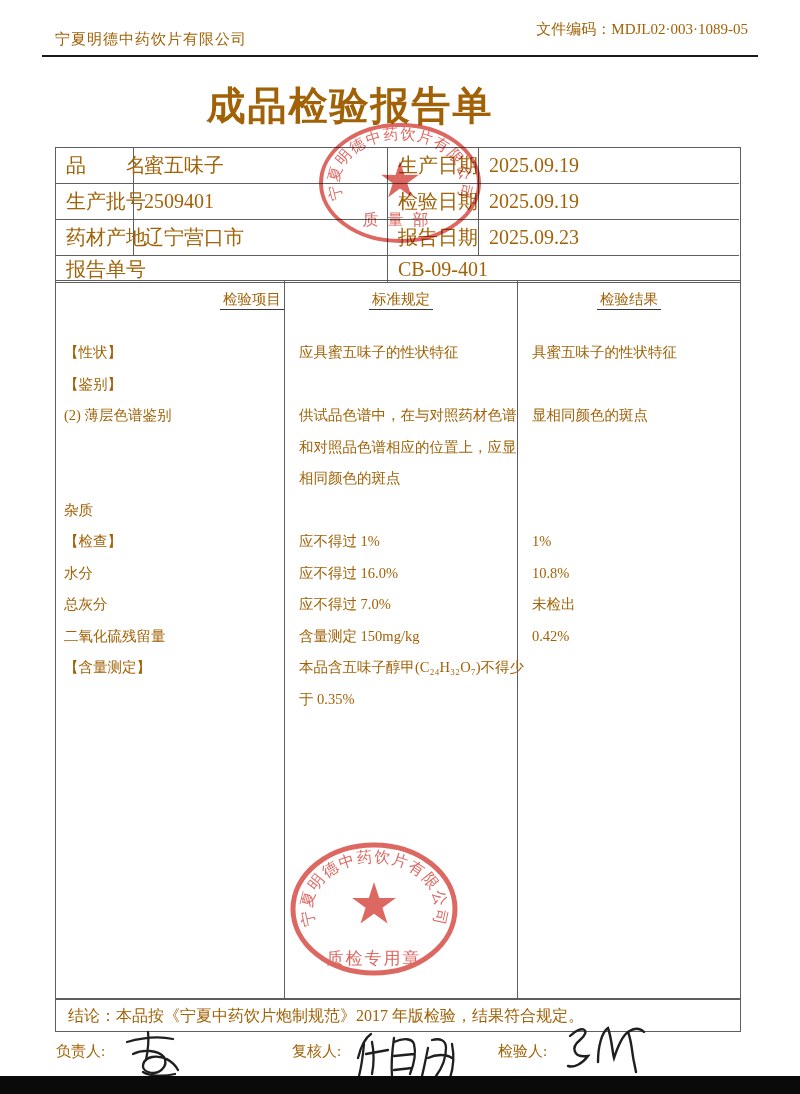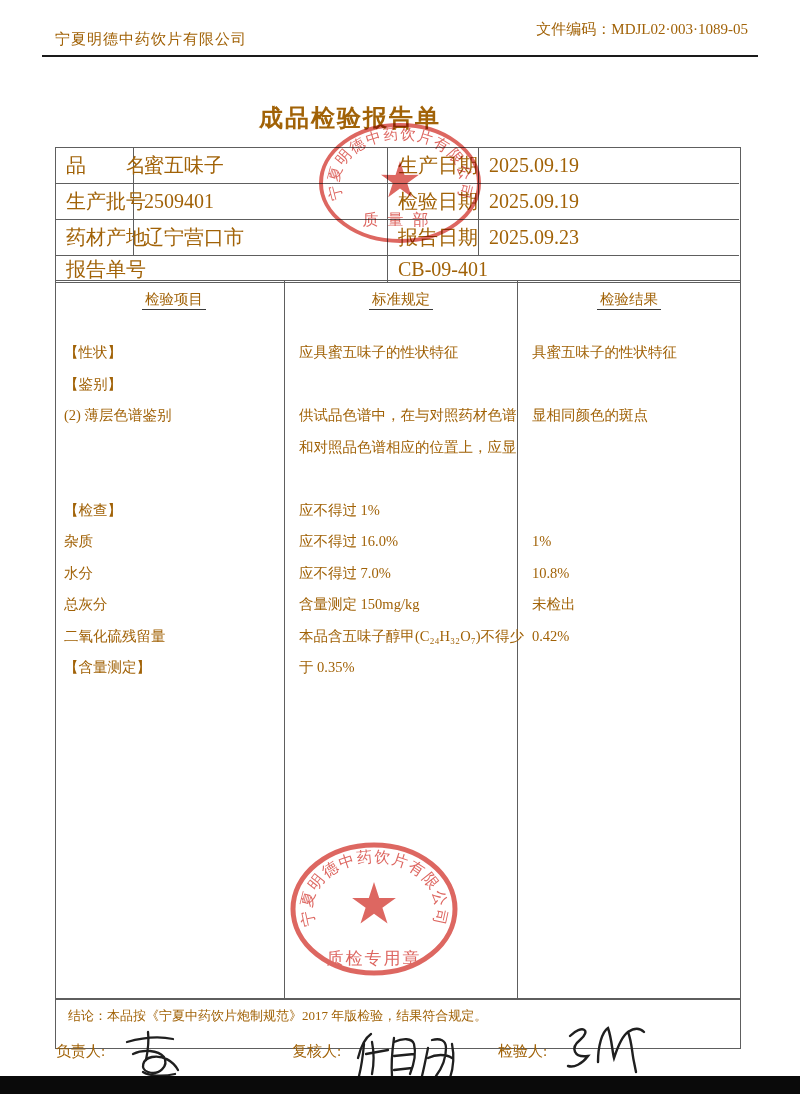--- a/index.html
+++ b/index.html
@@ -5,22 +5,22 @@
   * { margin:0; padding:0; box-sizing:border-box; }
   body { background:#e8e8e8; font-family:"Liberation Serif","DejaVu Serif",serif; }
   .page { position:relative; width:800px; height:1094px; background:#ffffff; margin:0 auto; overflow:hidden; color:#a16207; }
 
   
   .hdr-company { position:absolute; left:55px; top:30px; font-size:15px; letter-spacing:1px; }
   .hdr-code { position:absolute; right:52px; top:20px; font-size:15px; }
   .hdr-rule { position:absolute; left:42px; top:55px; width:716px; height:2px; background:#1a1a1a; }
 
   
-  .title { position:absolute; left:0; top:102px; width:700px; text-align:center;
-           font-size:24px; font-weight:bold; letter-spacing:2px; }
+  .title { position:absolute; left:0; top:79px; width:700px; text-align:center;
+           font-size:39px; font-weight:bold; letter-spacing:2px; }
 
   
   .info-table { position:absolute; left:55px; top:147px; width:686px;
     display:grid; grid-template-columns:78px 254px 91px 260px;
     grid-template-rows:36px 36px 36px 26px; border:1px solid #5e5e5e;
     font-size:20px; }
   .info-table > div { display:flex; align-items:center; padding-left:10px;
     border-right:1px solid #5e5e5e; border-bottom:1px solid #5e5e5e; white-space:nowrap; }
   .info-table > div.last-col { border-right:none; }
   .info-table > div.r4 { border-bottom:none; }
@@ -28,28 +28,28 @@
   .cell-span2b { grid-column:3 / 5; border-right:none; }
 
   
   .insp { position:absolute; left:55px; top:280px; width:686px; height:719px;
     border:1px solid #5e5e5e; display:flex; font-size:14.5px; }
   .insp .col { height:100%; }
   .col-item { width:230px; border-right:1px solid #5e5e5e; }
   .col-standard { width:233px; border-right:1px solid #5e5e5e; }
   .col-result { width:223px; }
   .insp .th { height:56px; padding-top:9px; text-align:center; }
-  .col-item .th { text-align:center; padding-left:8px; }
+  .col-item .th { text-align:right; padding-left:8px; }
   .insp .th span { border-bottom:1px solid #3a3a3a; padding:0 3px 2px; }
   .insp .line { height:31.5px; line-height:31.5px; white-space:nowrap; padding-left:14px; }
   .col-item .line { padding-left:8px; }
 
   
-  .conclusion { position:absolute; left:55px; top:999px; width:686px; height:50px;
-    border:1px solid #5e5e5e; line-height:31px; padding-left:12px; font-size:13px;
+  .conclusion { position:absolute; left:55px; top:999px; width:686px; height:33px;
+    border:1px solid #5e5e5e; line-height:31px; padding-left:12px; font-size:16px;
     background:#fff; white-space:nowrap; }
 
   
   .sig-label { position:absolute; top:1042px; font-size:15px; }
   .sig-owner { left:56px; } .sig-reviewer { left:292px; } .sig-inspector { left:498px; }
   .sig-svg { position:absolute; pointer-events:none; }
 
   
   .stamp { position:absolute; pointer-events:none; opacity:0.82; mix-blend-mode:multiply; }
   .stamp-top { left:315px; top:121px; }
@@ -91,36 +91,37 @@
 
   <div class="insp">
     <div class="col col-item">
       <div class="th"><span>检验项目</span></div>
       <div class="lines">
           <div class="line">【性状】</div>
           <div class="line">【鉴别】</div>
           <div class="line">(2) 薄层色谱鉴别</div>
           <div class="line"></div>
           <div class="line"></div>
+          <div class="line">杂质</div>
           <div class="line">【检查】</div>
-          <div class="line">杂质</div>
           <div class="line">水分</div>
           <div class="line">总灰分</div>
           <div class="line">二氧化硫残留量</div>
           <div class="line">【含量测定】</div>
           <div class="line"></div>
         </div>
     </div>
     <div class="col col-standard">
       <div class="th"><span>标准规定</span></div>
       <div class="lines">
           <div class="line">应具蜜五味子的性状特征</div>
           <div class="line"></div>
           <div class="line">供试品色谱中，在与对照药材色谱</div>
           <div class="line">和对照品色谱相应的位置上，应显</div>
+          <div class="line">相同颜色的斑点</div>
           <div class="line"></div>
           <div class="line">应不得过 1%</div>
           <div class="line">应不得过 16.0%</div>
           <div class="line">应不得过 7.0%</div>
           <div class="line">含量测定 150mg/kg</div>
           <div class="line">本品含五味子醇甲(C₂₄H₃₂O₇)不得少</div>
           <div class="line">于 0.35%</div>
         </div>
     </div>
     <div class="col col-result">

